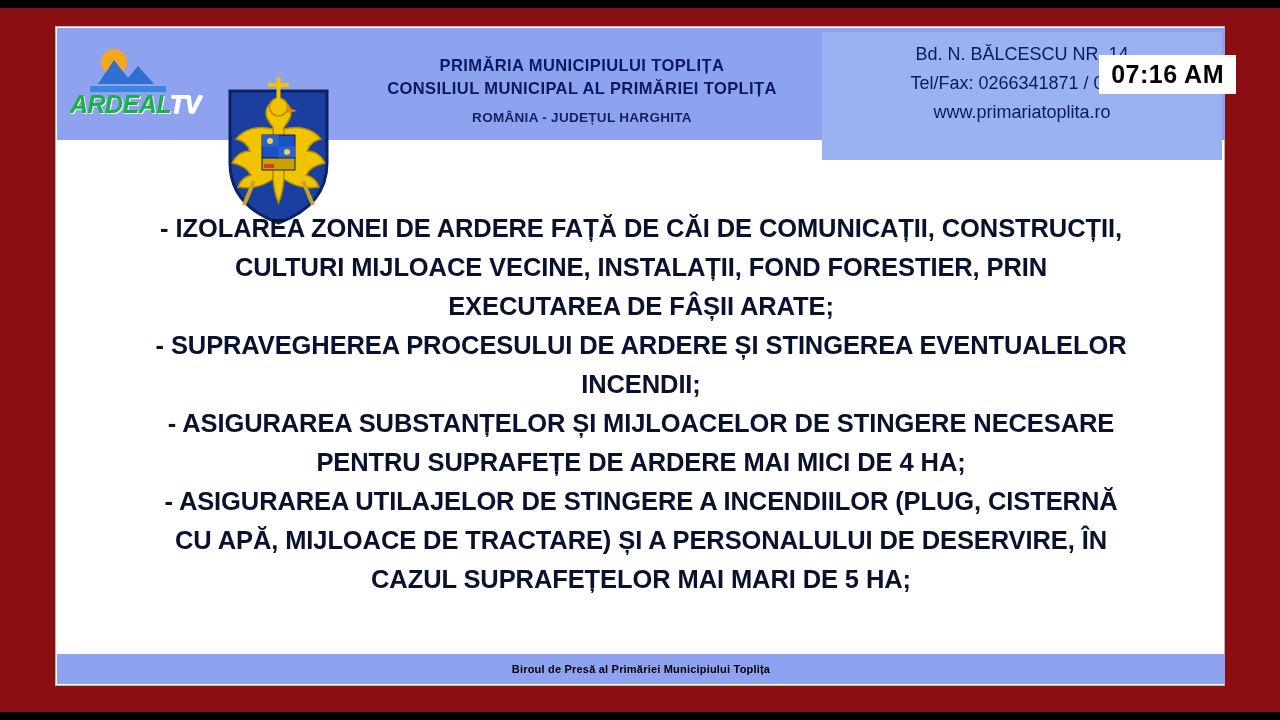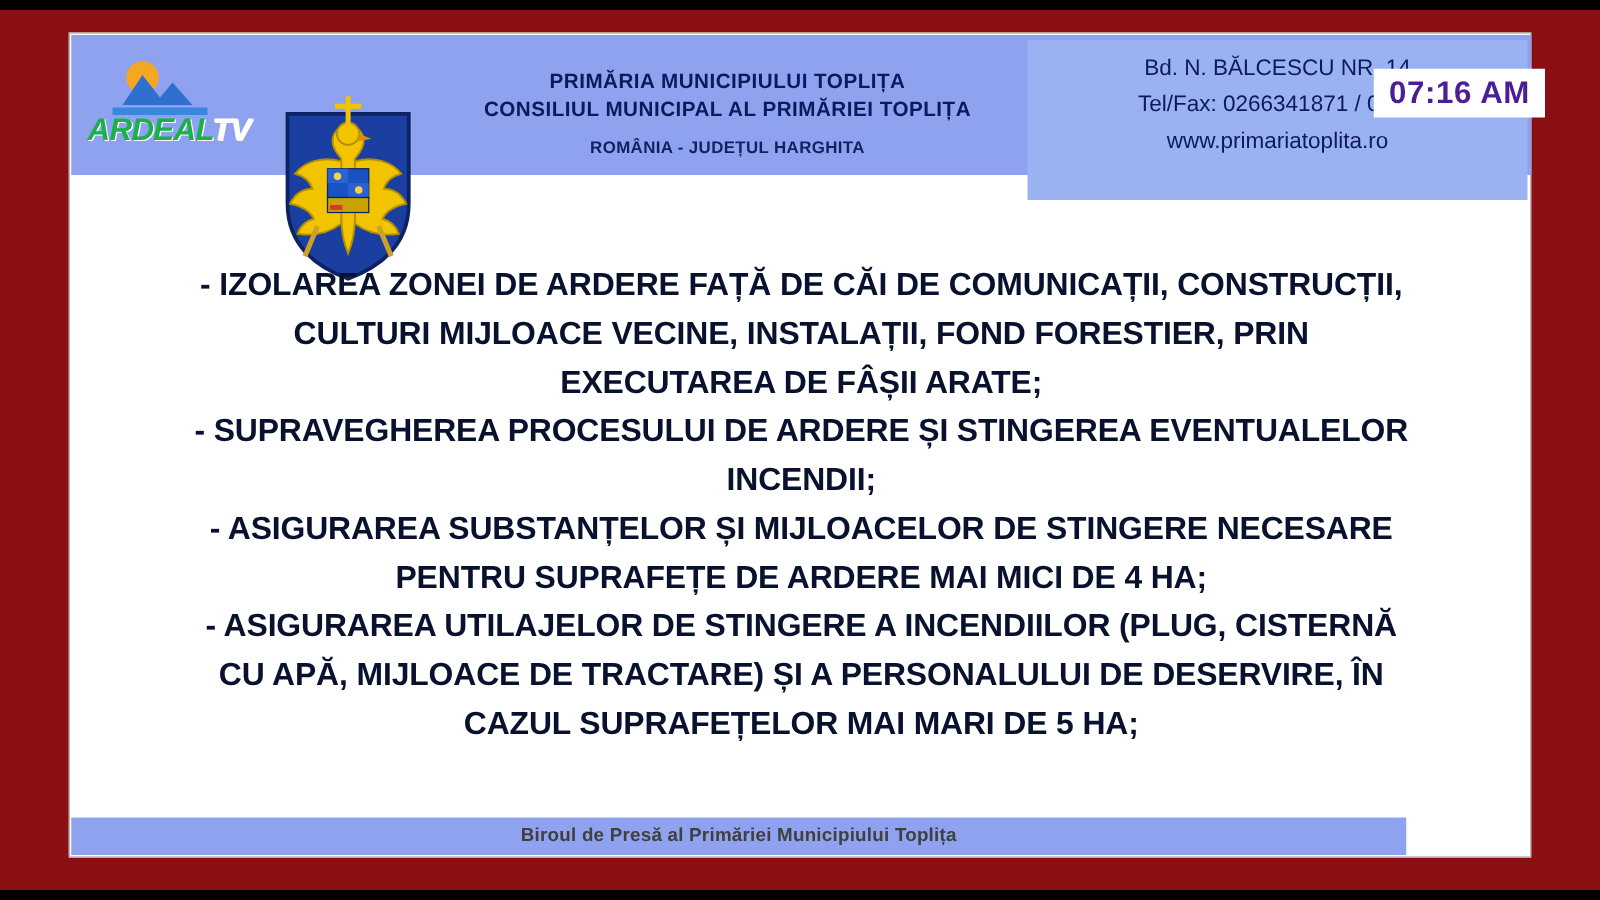--- a/index.html
+++ b/index.html
@@ -128,21 +128,21 @@
     white-space: nowrap;
   }
   .logo .logo-text .tv { color: #ffffff; }
 
   
   .clock {
     position: absolute;
     right: 44px;
     top: 55px;
     background: #ffffff;
-    color: #4c1d95;
+    color: #000000;
     font-size: 25px;
     font-weight: bold;
     padding: 5px 12px 6px 12px;
     letter-spacing: 0.5px;
     line-height: 28px;
   }
 
   
   .body-text {
     position: absolute;
@@ -161,25 +161,25 @@
   }
   .body-text p {
     margin: 0;
   }
 
   
   .footer {
     position: absolute;
     left: 1px;
     bottom: 1px;
-    width: 1068px;
+    width: 1168px;
     height: 30px;
     background: #8ea2ef;
-    color: #404040;
-    font-size: 15px;
+    color: #000000;
+    font-size: 11px;
     font-weight: bold;
     text-align: center;
     line-height: 30px;
     letter-spacing: 0.2px;
   }
 </style>
 </head>
 <body>
 
 <div id="screen">

